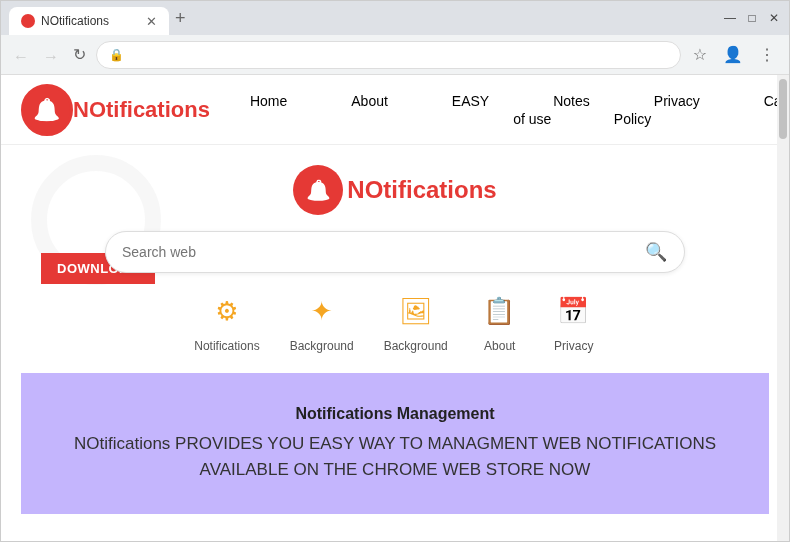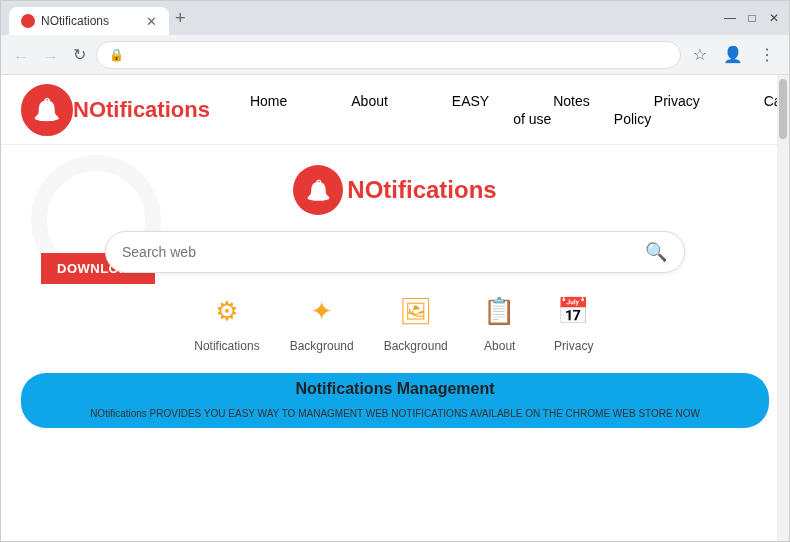--- a/index.html
+++ b/index.html
@@ -378,38 +378,37 @@
       font-size: 26px;
     }
 
     .quick-link-label {
       font-size: 12px;
       color: #555;
     }
 
     
     .banner {
-      background: #0ea5e9;
+      background: #c4b5fd;
       width: 100%;
-      padding: 7px 30px;
+      padding: 32px 30px;
       text-align: center;
       position: relative;
       z-index: 1;
-      border-radius: 25px;
     }
 
     .banner-title {
       font-size: 16px;
       font-weight: bold;
       color: #222;
       margin-bottom: 8px;
     }
 
     .banner-text {
-      font-size: 10px;
+      font-size: 17px;
       color: #333;
       line-height: 1.5;
     }
 
     .orange-icon { color: #f5a623; }
   </style>
 </head>
 <body>
 
 <div class="browser-window">

